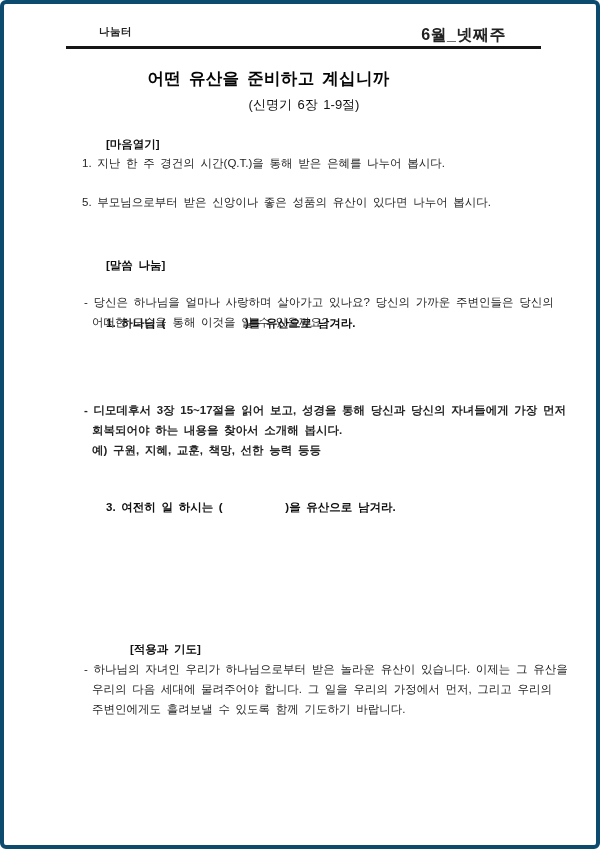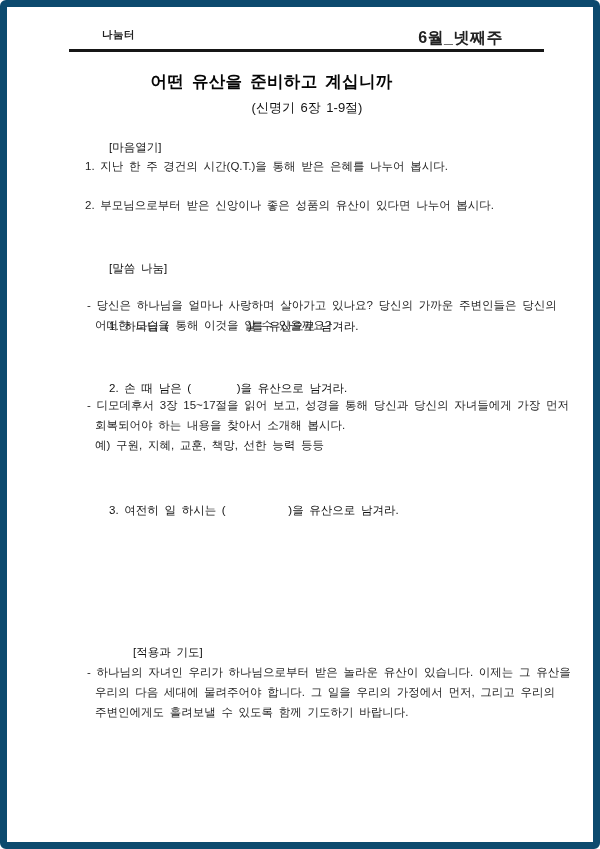--- a/index.html
+++ b/index.html
@@ -7,21 +7,21 @@
     padding: 0;
     background: #ffffff;
     font-family: "Liberation Sans", "DejaVu Sans", sans-serif;
   }
   .page {
     position: relative;
     width: 600px;
     height: 849px;
     box-sizing: border-box;
     background: #ffffff;
-    border: 7px solid #0c4a6e;
+    border: 4px solid #0c4a6e;
     border-radius: 6px;
     overflow: hidden;
     color: #1f1f1f;
   }
   .hdr-left {
     position: absolute;
     left: 95px;
     top: 21px;
     font-size: 10.5px;
     font-weight: bold;
@@ -71,62 +71,61 @@
   }
   .t {
     position: absolute;
     left: 78px;
     font-size: 11.5px;
     line-height: 20px;
     word-spacing: 2.5px;
     white-space: pre;
     color: #242424;
   }
-  .bold { font-weight: normal; color: #101010; padding-left: 24px; }
+  .bold { font-weight: bold; color: #101010; padding-left: 24px; }
   .note {
     padding-left: 10px;
     text-indent: -8px;
   }
   
   .y-open-h   { top: 130px; }
   .y-open-q1  { top: 149px; }
   .y-open-q2  { top: 188px; }
   .y-share-h  { top: 251px; }
   .y-q1-t     { top: 269px; margin-top: 40px; }
   .y-q1-n     { top: 288px; }
   .y-q2-t     { top: 371px; }
-  .y-q2-n     { top: 388px; }
+  .y-q2-n     { top: 396px; font-weight: bold; }
   .y-q3-t     { top: 493px; }
   .y-q3-n     { top: 512px; }
   .y-apply-h  { top: 635px; margin-left: 24px; }
   .y-apply-n  { top: 655px; }
 </style>
 </head>
 <body>
 
 <div class="page">
 
   <span class="hdr-left">나눔터</span>
   <span class="hdr-right">6월_넷째주</span>
   <div class="hdr-rule"></div>
 
   <div class="title">어떤 유산을 준비하고 계십니까</div>
   <div class="subtitle">(신명기 6장 1-9절)</div>
 
   <div class="t bold y-open-h">[마음열기]</div>
   <div class="t y-open-q1">1. 지난 한 주 경건의 시간(Q.T.)을 통해 받은 은혜를 나누어 봅시다.</div>
-  <div class="t y-open-q2">2. 부모님으로부터 받은 신앙이나 좋은 성품의 유산이 있다면 나누어 봅시다.</div>
+  <div class="t y-open-q2">5. 부모님으로부터 받은 신앙이나 좋은 성품의 유산이 있다면 나누어 봅시다.</div>
 
   <div class="t bold y-share-h">[말씀 나눔]</div>
 
   <div class="t bold y-q1-t">1. 하나님 (              )를 유산으로 남겨라.</div>
   <div class="t note y-q1-n">- 당신은 하나님을 얼마나 사랑하며 살아가고 있나요? 당신의 가까운 주변인들은 당신의
 어떠한 모습을 통해 이것을 알 수 있을까요?</div>
 
-  <div class="t bold y-q2-t">2. 손 때 남은 (        )을 유산으로 남겨라.</div>
   <div class="t note y-q2-n">- 디모데후서 3장 15~17절을 읽어 보고, 성경을 통해 당신과 당신의 자녀들에게 가장 먼저
 회복되어야 하는 내용을 찾아서 소개해 봅시다.
 예) 구원, 지혜, 교훈, 책망, 선한 능력 등등</div>
 
   <div class="t bold y-q3-t">3. 여전히 일 하시는 (           )을 유산으로 남겨라.</div>
 
   <div class="t bold y-apply-h">[적용과 기도]</div>
   <div class="t note y-apply-n">- 하나님의 자녀인 우리가 하나님으로부터 받은 놀라운 유산이 있습니다. 이제는 그 유산을
 우리의 다음 세대에 물려주어야 합니다. 그 일을 우리의 가정에서 먼저, 그리고 우리의
 주변인에게도 흘려보낼 수 있도록 함께 기도하기 바랍니다.</div>

